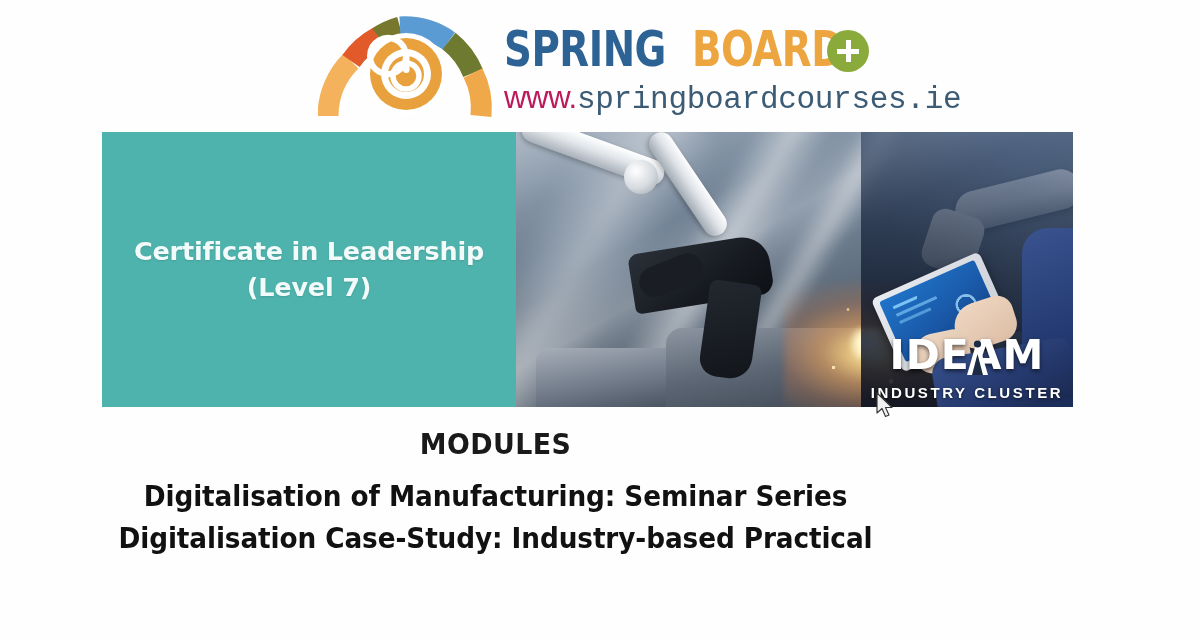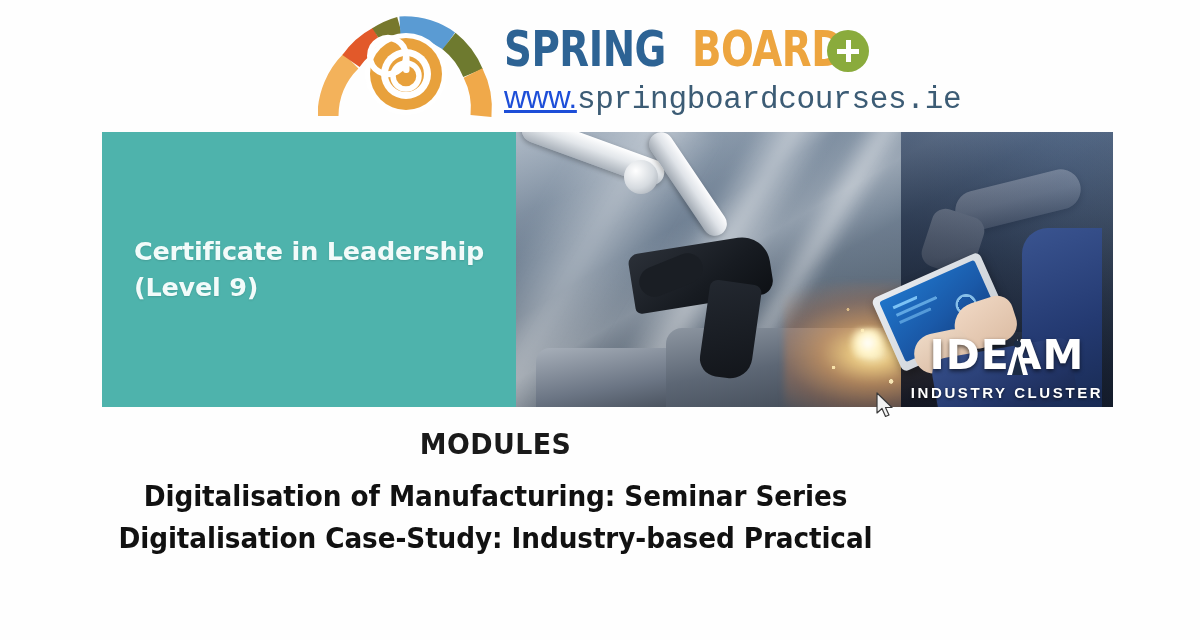--- a/index.html
+++ b/index.html
@@ -89,21 +89,21 @@
     position: absolute;
     left: 186px;
     top: 68px;
     font-family: "Liberation Sans", sans-serif;
     font-size: 31px;
     font-weight: 400;
     letter-spacing: -0.3px;
     white-space: nowrap;
     line-height: 1;
   }
-  #logo-url .u-www { color: #1d4ed8; text-decoration: underline; }
+  #logo-url .u-www { color: #be185d; }
   #logo-url .u-dom { color: #3c5c75; font-family: Liberation Mono, monospace; }
 
   
   #banner {
     position: absolute;
     left: 102px;
     top: 132px;
     width: 971px;
     height: 275px;
     display: flex;
@@ -116,36 +116,35 @@
     align-items: center;
     justify-content: center;
     flex: none;
   }
   #course-title {
     color: #f2fbfa;
     font-family: "DejaVu Sans", sans-serif;
     font-weight: bold;
     font-size: 25.5px;
     line-height: 1.38;
-    text-align: left;
+    text-align: center;
     letter-spacing: -0.2px;
     padding: 0 8px;
     text-shadow: 0 1px 2px rgba(0,0,0,0.12);
   }
   #course-title .tl { display: block; white-space: nowrap; }
 
   
   #banner-photo {
     position: relative;
     width: 557px;
     height: 275px;
     flex: none;
     overflow: hidden;
     background: #6d7f91;
-    padding-left: 40px;
   }
   .ph-layer { position: absolute; }
 
   #ph-sky {
     left: 0; top: 0; width: 100%; height: 100%;
     background:
       linear-gradient(157deg,
         rgba(255,255,255,0.30) 0%,
         rgba(255,255,255,0.05) 16%,
         rgba(255,255,255,0.00) 26%),
@@ -453,21 +452,21 @@
     </div>
 
   </div>
 </div>
 
 <div id="banner">
 
   <div id="title-panel">
     <div id="course-title">
       <span class="tl">Certificate in Leadership</span>
-      <span class="tl">(Level 9)</span>
+      <span class="tl">(Level 7)</span>
     </div>
   </div>
 
   <div id="banner-photo">
     <div class="ph-layer" id="ph-sky"></div>
     <div class="ph-layer" id="ph-beam1"></div>
     <div class="ph-layer" id="ph-beam2"></div>
     <div class="ph-layer" id="ph-beam3"></div>
 
     <div class="ph-layer" id="ph-arm-a"></div>

